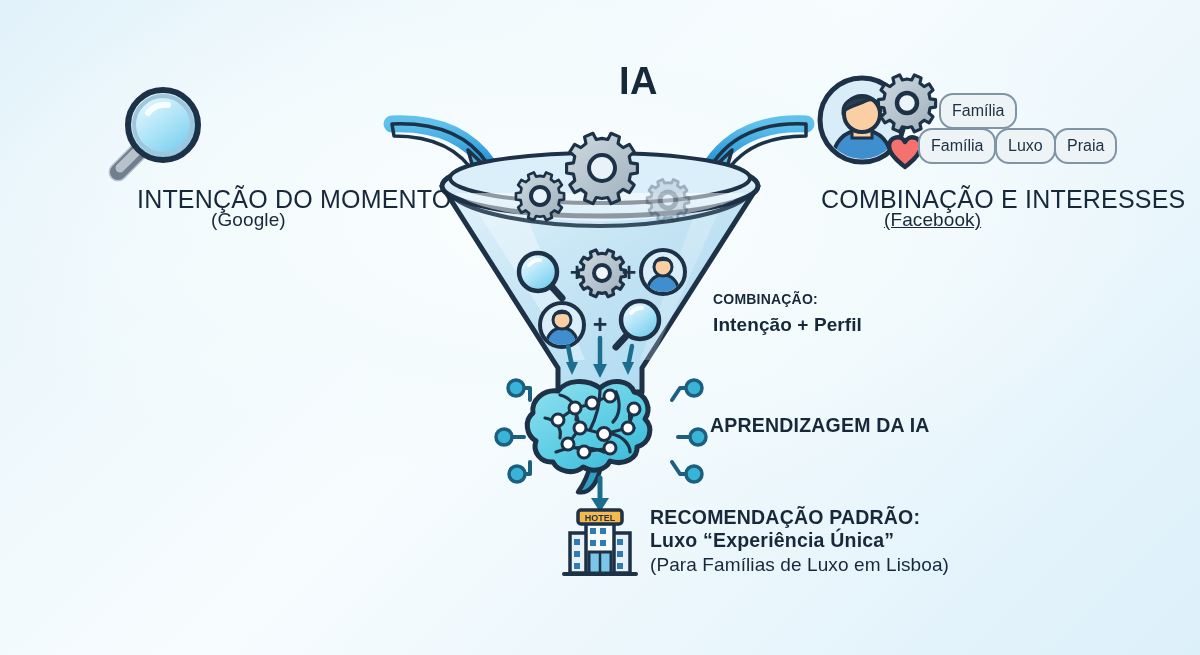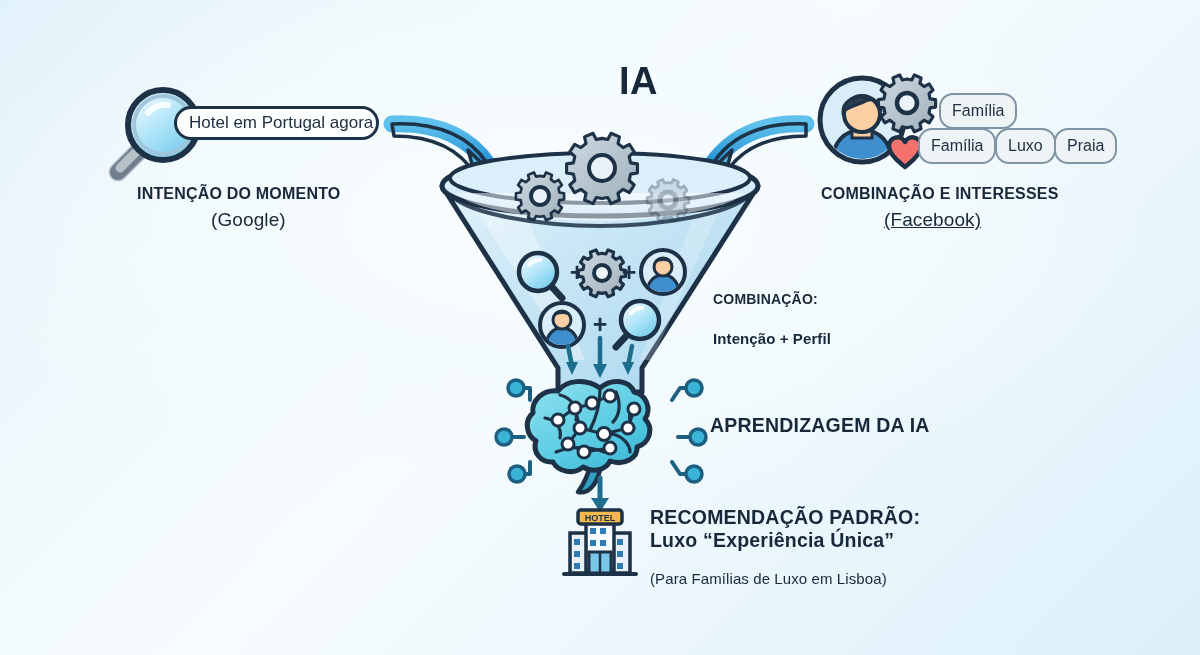--- a/index.html
+++ b/index.html
@@ -8,26 +8,26 @@
     font-family:"Liberation Sans", sans-serif;
     background:#eef7fb;
   }
   #stage{
     position:relative;width:1200px;height:655px;
     background:
       radial-gradient(ellipse 70% 60% at 46% 34%, #fbfeff 0%, #f4fbfd 35%, rgba(236,247,252,0) 72%),
       linear-gradient(135deg,#e2f2fa 0%, #eef8fc 22%, #f7fcfe 46%, #eaf6fc 72%, #dcf0fa 100%);
   }
   .txt{position:absolute;color:#17283a;letter-spacing:.1px;}
-  .cap-bold{font-weight:bold;font-size:16px;letter-spacing:.2px;white-space:nowrap;}
+  .cap-bold{font-weight:normal;font-size:25px;letter-spacing:.2px;white-space:nowrap;}
   .cap-sub{font-size:19px;white-space:nowrap;}
   .big-title{font-weight:bold;font-size:38px;letter-spacing:.5px;}
   .big-sub{font-size:21.5px;white-space:nowrap;}
   .lbl-b{font-weight:bold;font-size:14px;white-space:nowrap;letter-spacing:.2px;}
-  .lbl-n{font-size:15px;white-space:nowrap;margin-top:16px;}
+  .lbl-n{font-size:19px;white-space:nowrap;}
   .search-pill{
     position:absolute;left:174px;top:106px;width:205px;height:34px;
     border:3px solid #1d3147;border-radius:18px;
     background:#fdfefe;box-sizing:border-box;
     display:flex;align-items:center;padding-left:12px;
   }
   .search-pill span{font-size:17px;color:#1b2c3f;white-space:nowrap;}
   .tag{
     position:absolute;box-sizing:border-box;
     border:2px solid #7f95a6;border-radius:14px;
@@ -290,23 +290,20 @@
         <rect x="617" y="539" width="6" height="6"></rect>
         <rect x="617" y="551" width="6" height="6"></rect>
         <rect x="617" y="563" width="6" height="6"></rect>
       </g>
       <rect x="589" y="552" width="22" height="21" fill="#79c6e8" stroke="#1d3147" stroke-width="3"></rect>
       <line x1="600" y1="552" x2="600" y2="573" stroke="#1d3147" stroke-width="2.5"></line>
       <line x1="564" y1="574" x2="636" y2="574" stroke="#1d3147" stroke-width="4" stroke-linecap="round"></line>
     </g>
   </svg>
 
-  <div class="search-pill">
-    <span>Hotel em Portugal agora</span>
-  </div>
 
   <div class="txt cap-bold" style="left:137px;top:185px;">INTENÇÃO DO MOMENTO</div>
   <div class="txt cap-sub" style="left:211px;top:209px;">(Google)</div>
 
   <div class="txt big-title" style="left:575px;top:60px;margin-left:44px;">IA</div>
 
   <div class="tag" style="left:939px;top:93px;">Família</div>
   <div class="tag" style="left:918px;top:128px;">Família</div>
   <div class="tag" style="left:995px;top:128px;">Luxo</div>
   <div class="tag" style="left:1054px;top:128px;">Praia</div>

